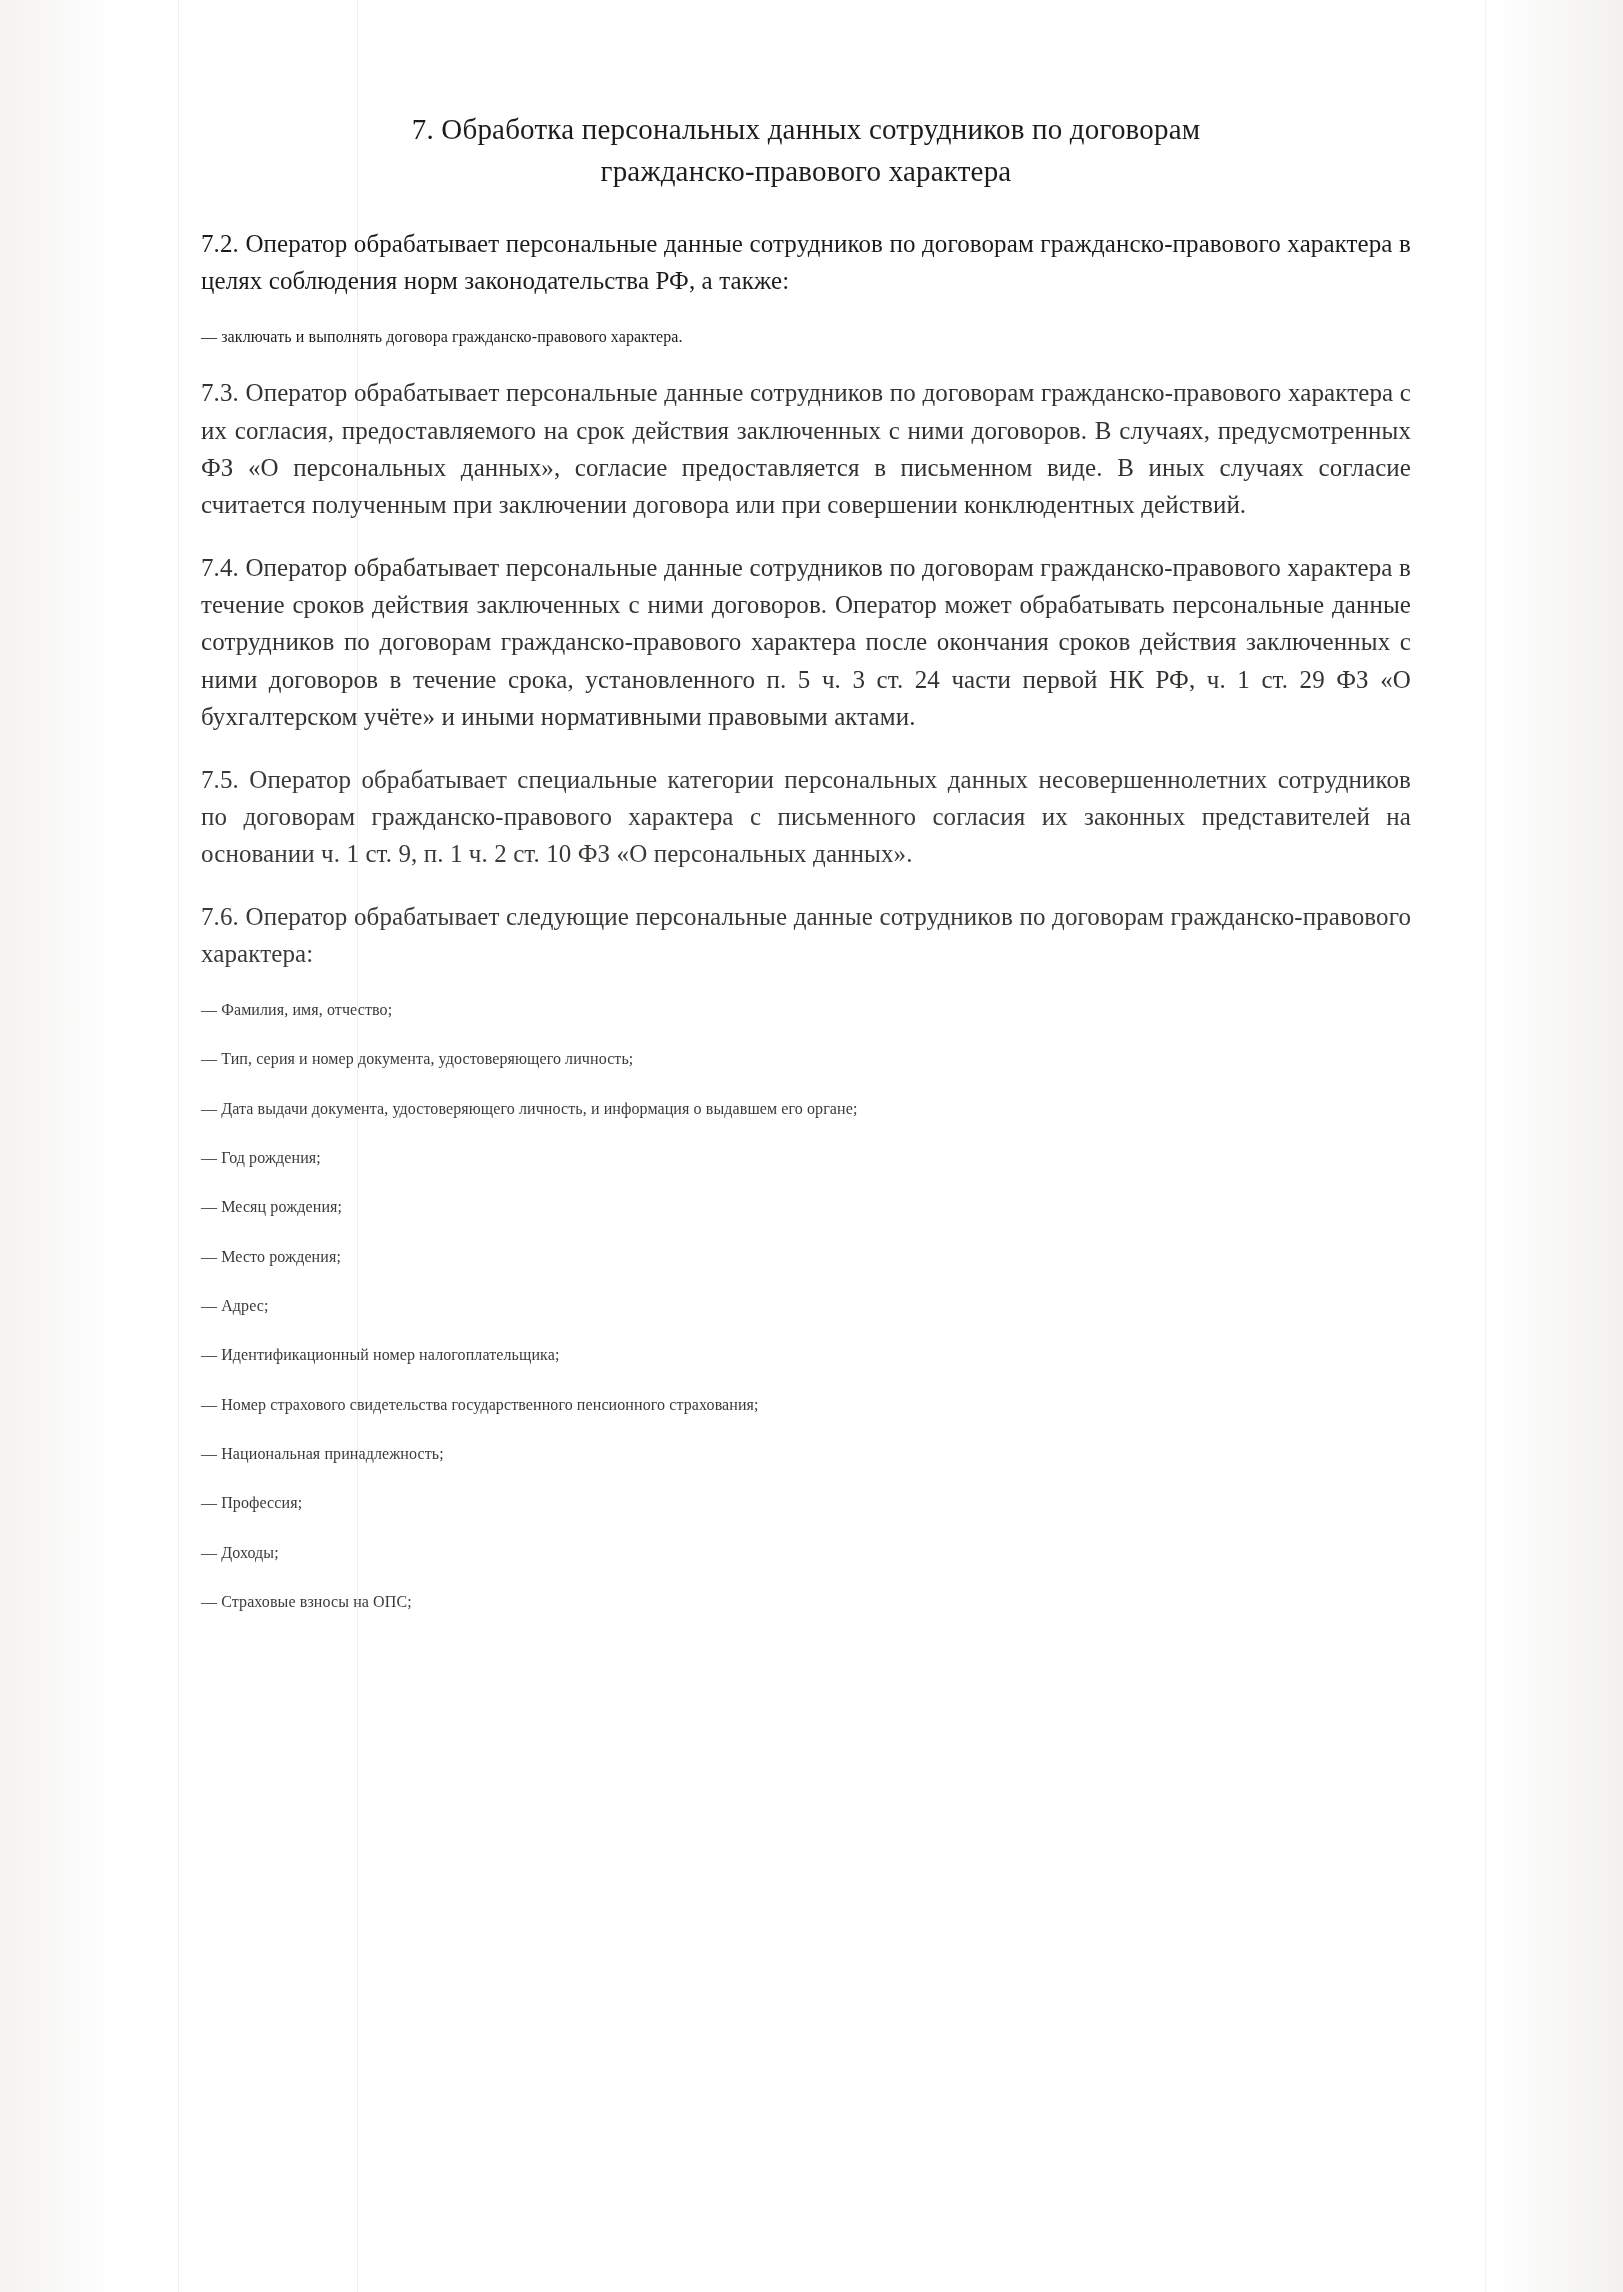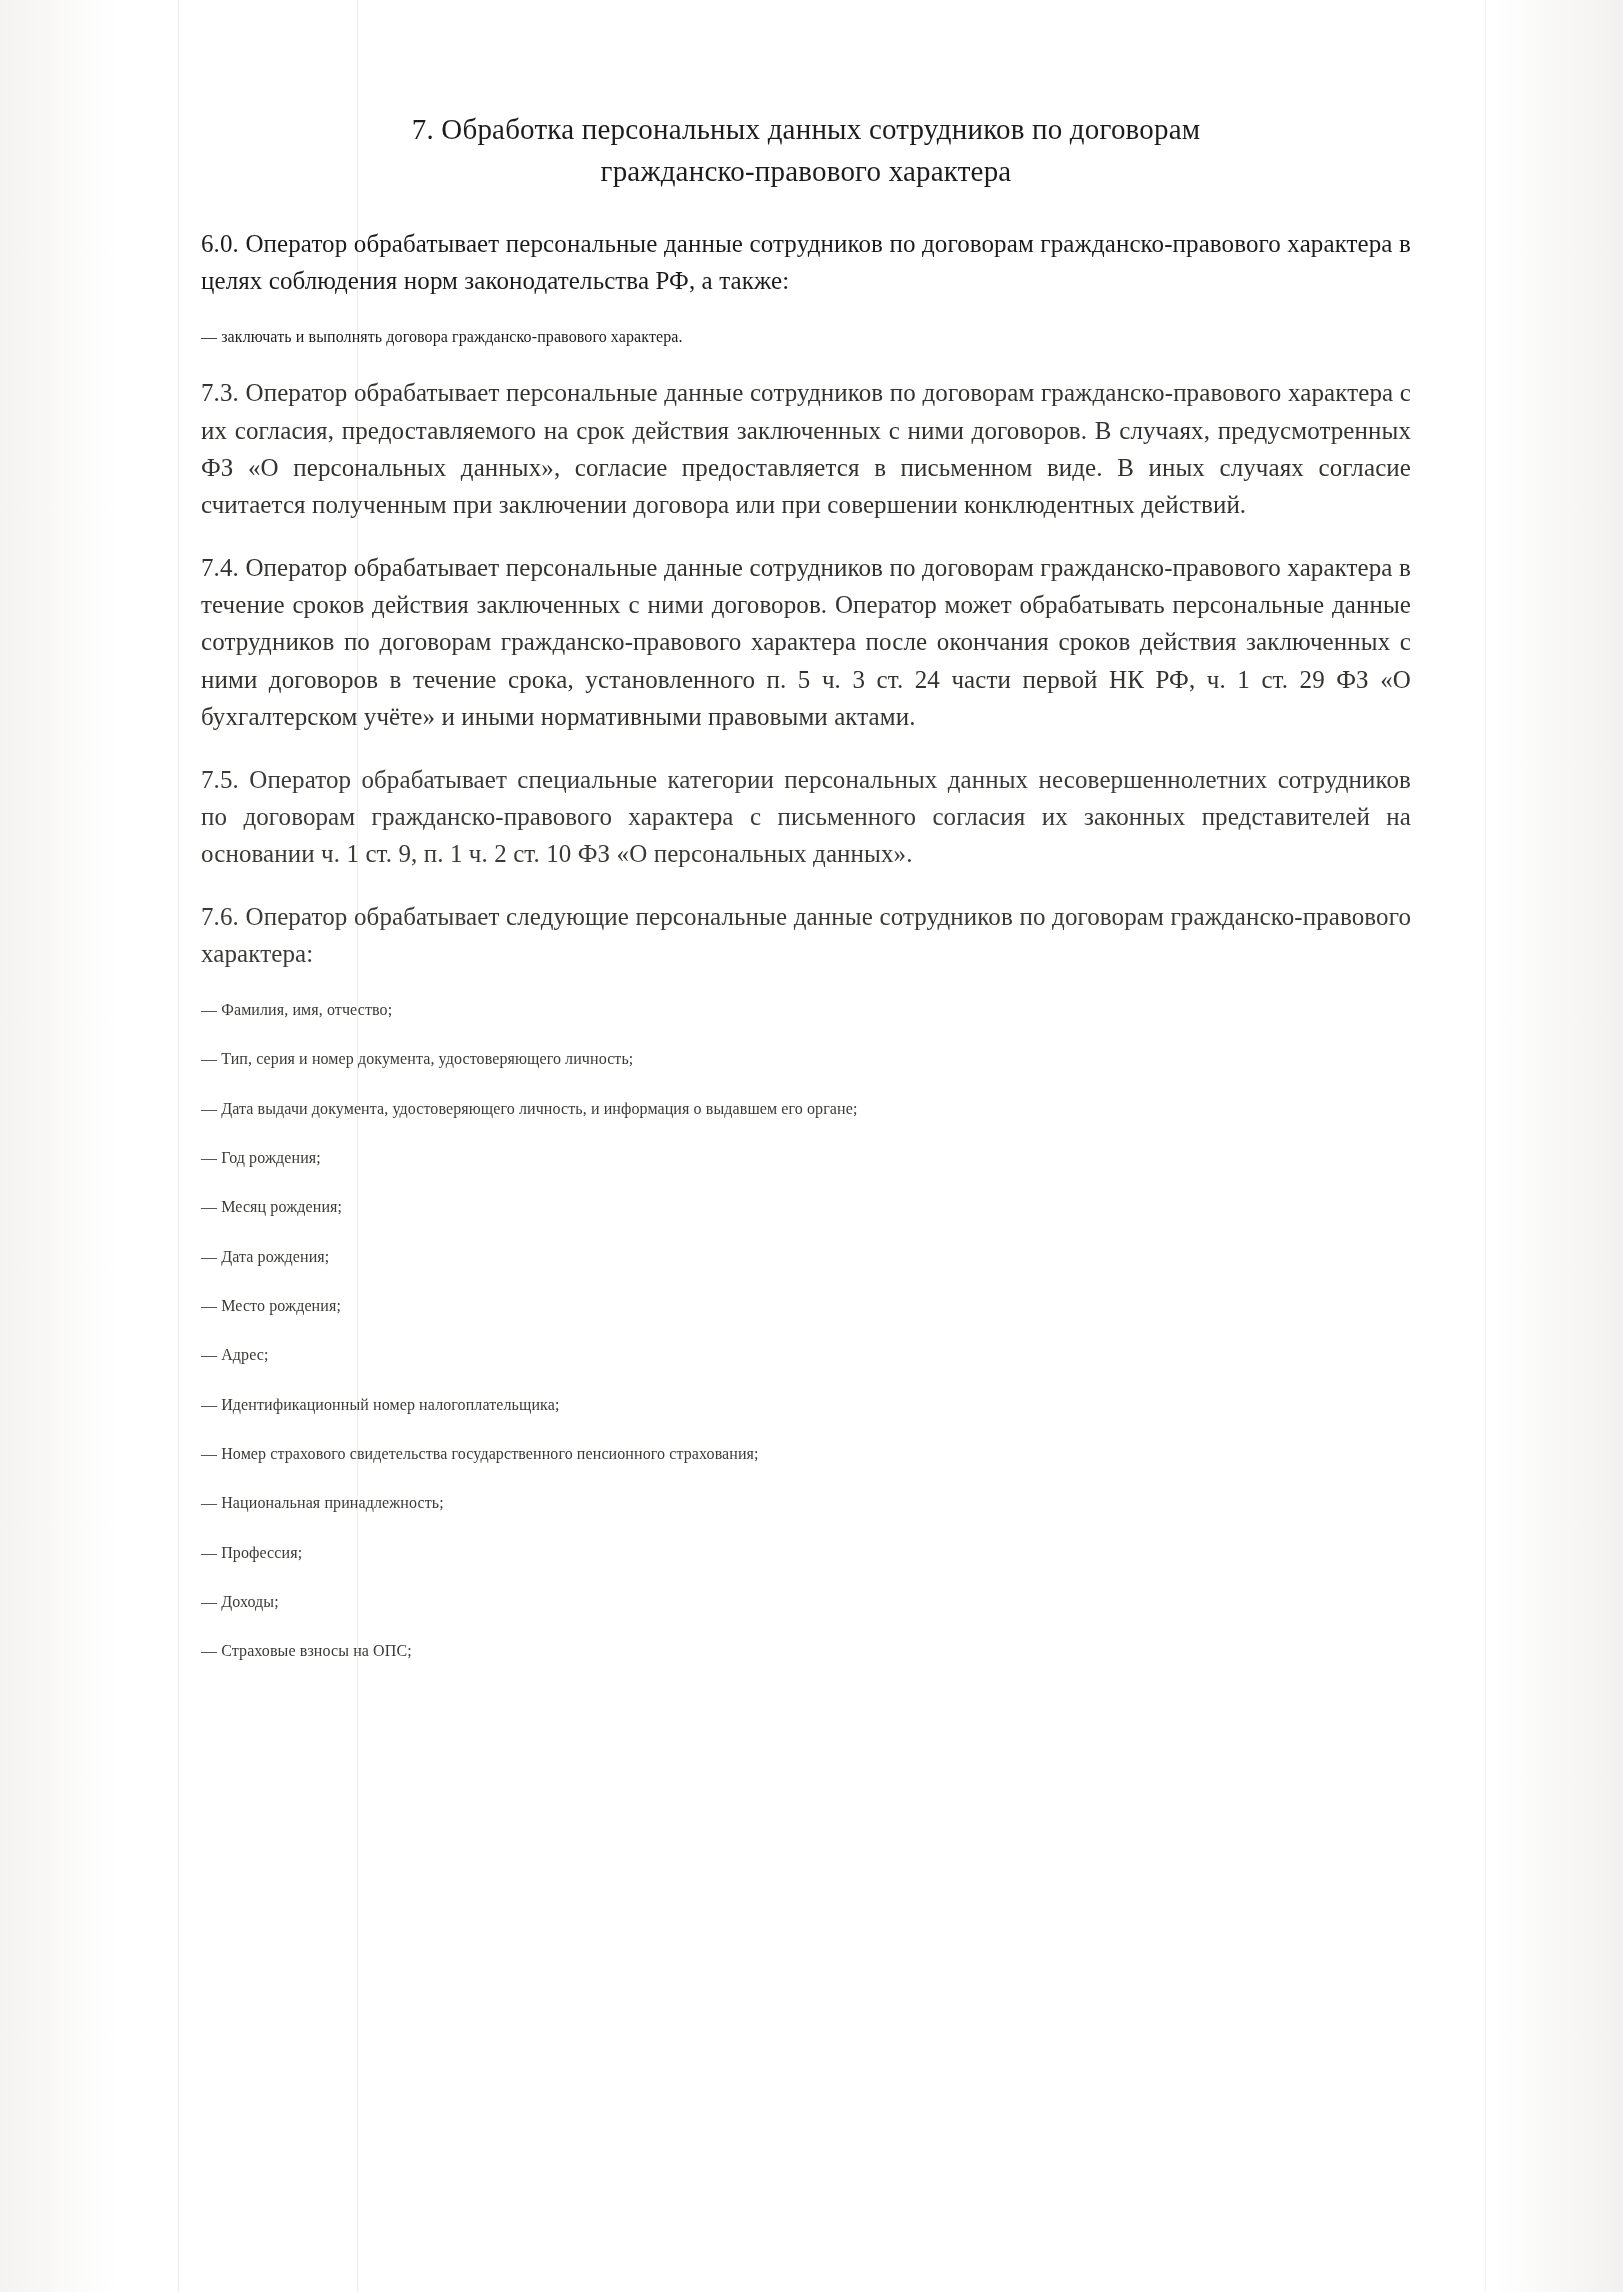--- a/index.html
+++ b/index.html
@@ -90,38 +90,37 @@
   <div class="fold f3"></div>
 
   <div class="content">
 
     <h1 class="doc-title">
       <span>7. Обработка персональных данных сотрудников по договорам</span>
       <span class="line2">гражданско-правового характера</span>
     </h1>
 
 
-    <p class="para">6.0. Оператор обрабатывает персональные данные сотрудников по договорам гражданско-правового характера в целях соблюдения норм законодательства РФ, а также:</p>
+    <p class="para">7.2. Оператор обрабатывает персональные данные сотрудников по договорам гражданско-правового характера в целях соблюдения норм законодательства РФ, а также:</p>
 
     <p class="dash">— заключать и выполнять договора гражданско-правового характера.</p>
 
     <p class="para faded">7.3. Оператор обрабатывает персональные данные сотрудников по договорам гражданско-правового характера с их согласия, предоставляемого на срок действия заключенных с ними договоров. В случаях, предусмотренных ФЗ «О персональных данных», согласие предоставляется в письменном виде. В иных случаях согласие считается полученным при заключении договора или при совершении конклюдентных действий.</p>
 
     <p class="para faded">7.4. Оператор обрабатывает персональные данные сотрудников по договорам гражданско-правового характера в течение сроков действия заключенных с ними договоров. Оператор может обрабатывать персональные данные сотрудников по договорам гражданско-правового характера после окончания сроков действия заключенных с ними договоров в течение срока, установленного п. 5 ч. 3 ст. 24 части первой НК РФ, ч. 1 ст. 29 ФЗ «О бухгалтерском учёте» и иными нормативными правовыми актами.</p>
 
     <p class="para faded2">7.5. Оператор обрабатывает специальные категории персональных данных несовершеннолетних сотрудников по договорам гражданско-правового характера с письменного согласия их законных представителей на основании ч. 1 ст. 9, п. 1 ч. 2 ст. 10 ФЗ «О персональных данных».</p>
 
     <p class="para italic faded2">7.6. Оператор обрабатывает следующие персональные данные сотрудников по договорам гражданско-правового характера:</p>
 
     <p class="dash faded2">— Фамилия, имя, отчество;</p>
     <p class="dash faded2">— Тип, серия и номер документа, удостоверяющего личность;</p>
     <p class="dash wrapped faded2">— Дата выдачи документа, удостоверяющего личность, и информация о выдавшем его органе;</p>
     <p class="dash faded2">— Год рождения;</p>
     <p class="dash faded2">— Месяц рождения;</p>
-    <p class="dash faded2">— Дата рождения;</p>
     <p class="dash faded2">— Место рождения;</p>
     <p class="dash faded2">— Адрес;</p>
     <p class="dash faded2">— Идентификационный номер налогоплательщика;</p>
     <p class="dash faded2">— Номер страхового свидетельства государственного пенсионного страхования;</p>
     <p class="dash faded2">— Национальная принадлежность;</p>
     <p class="dash faded2">— Профессия;</p>
     <p class="dash faded2">— Доходы;</p>
     <p class="dash faded2">— Страховые взносы на ОПС;</p>
 
   </div>

